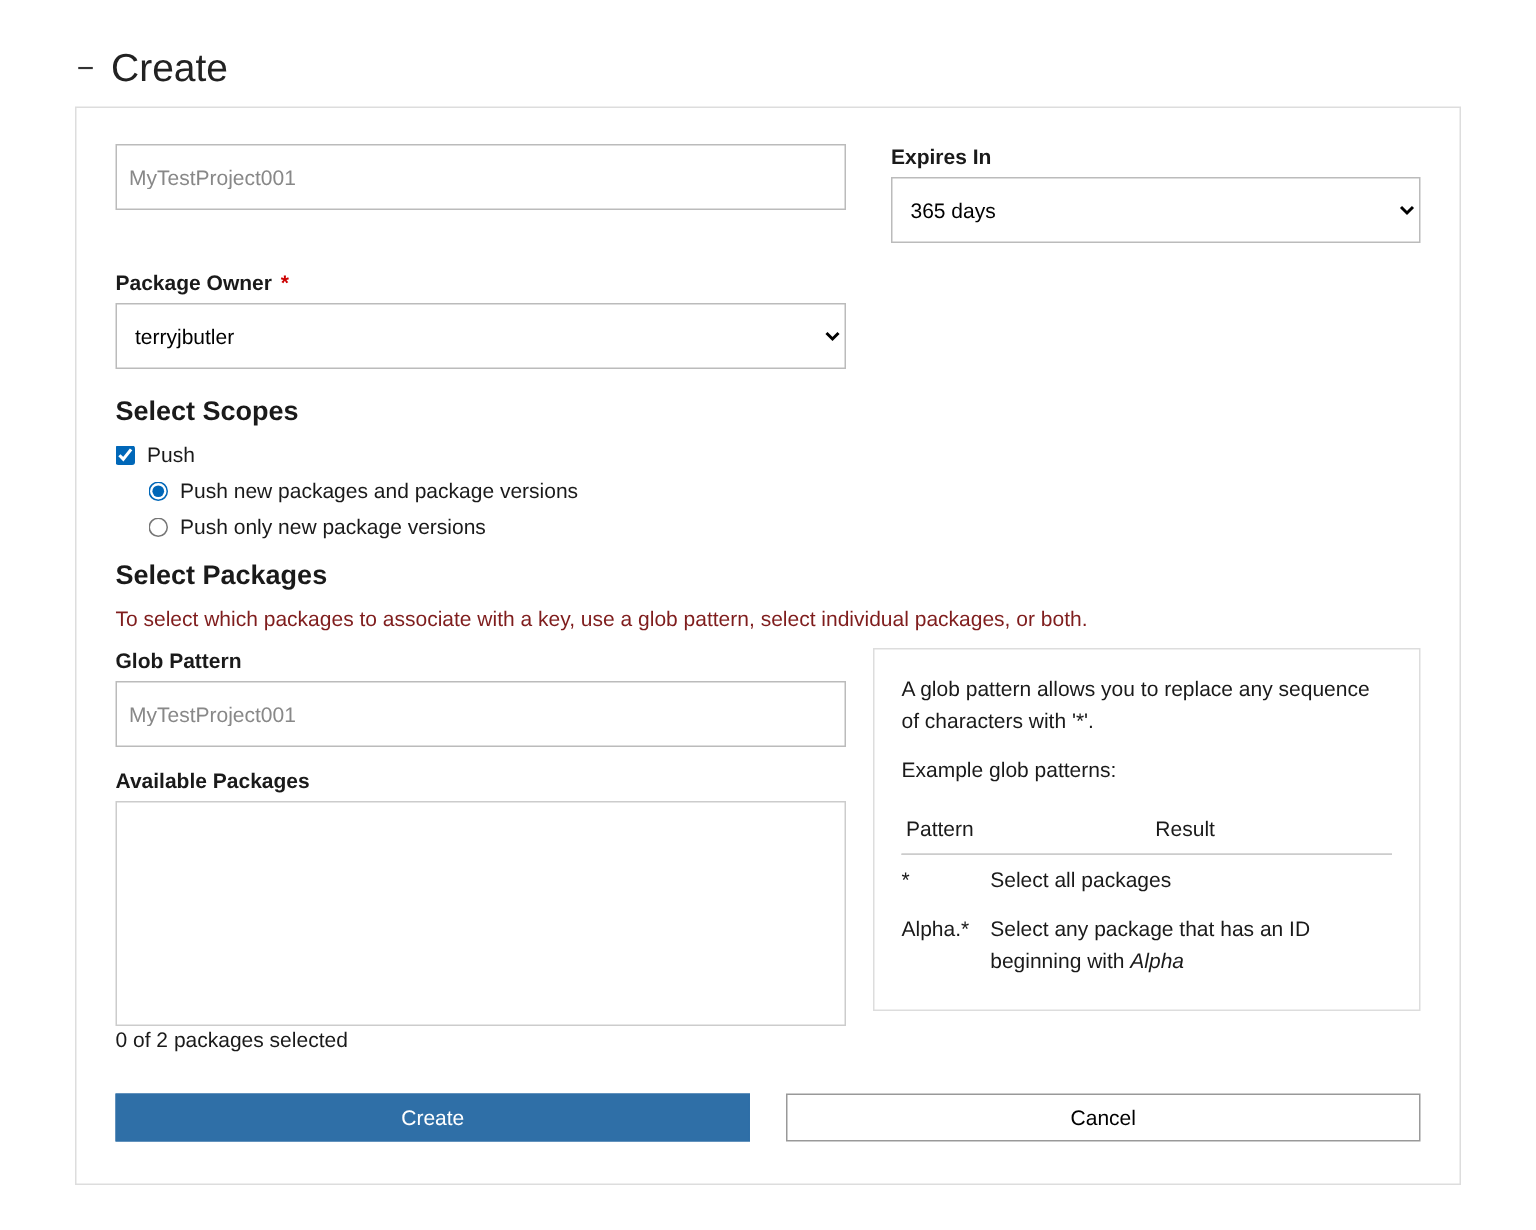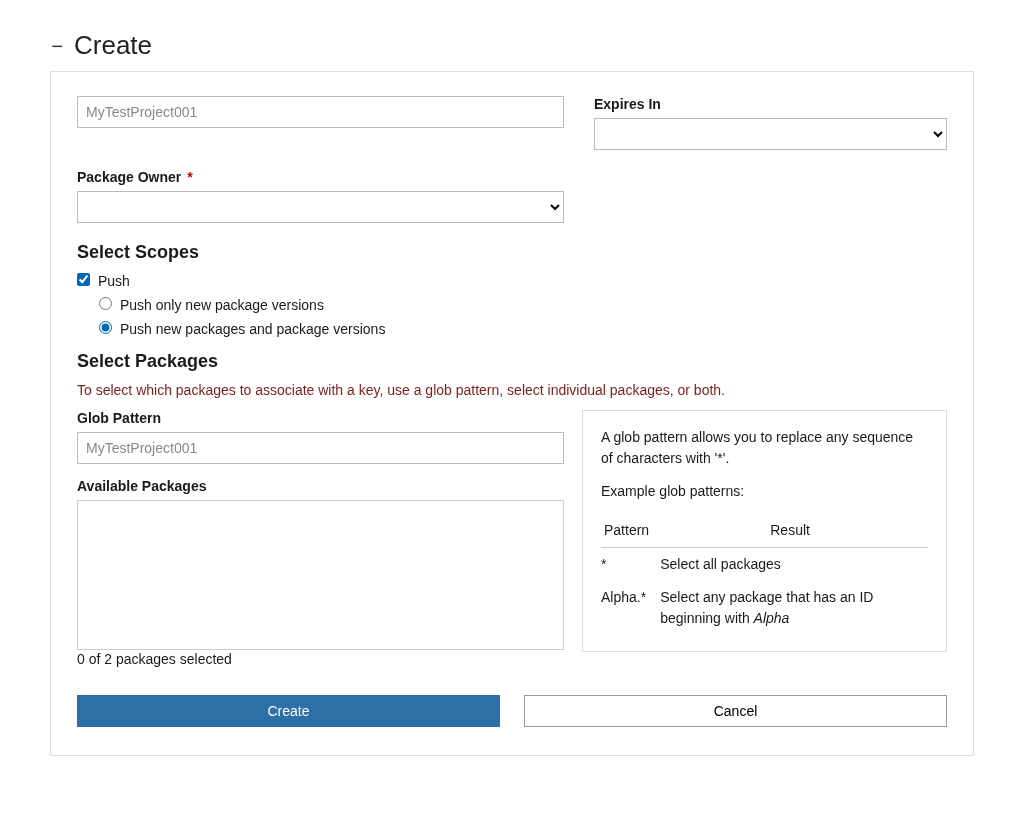--- a/index.html
+++ b/index.html
@@ -43,37 +43,37 @@
     .col-right { flex: 1; }
     label.field-label {
       display: block;
       font-weight: 600;
       font-size: 14px;
       margin-bottom: 6px;
     }
     .req { color: #c00; margin-left: 2px; }
     input[type="text"], select {
       width: 100%;
-      height: 16px;
+      height: 44px;
       border: 1px solid #bbb;
-      padding: 15px 8px;
+      padding: 4px 8px;
       font-size: 14px;
       font-family: inherit;
       background: #fff;
     }
     input[type="text"]::placeholder { color: #888; }
     .section-title {
       font-size: 18px;
       font-weight: 700;
       margin-top: 14px;
       margin-bottom: 10px;
     }
     .check-row, .radio-row {
       display: flex;
-      align-items: flex-start;
+      align-items: center;
       gap: 8px;
       margin: 8px 0;
       font-size: 14px;
     }
     .radio-row { margin-left: 22px; }
     input[type="checkbox"], input[type="radio"] {
       accent-color: #0067b8;
       width: 13px;
       height: 13px;
     }
@@ -177,26 +177,26 @@
     <div class="col-right"></div>
   </div>
 
   <h2 class="section-title">Select Scopes</h2>
 
   <div class="check-row">
     <input type="checkbox" checked="" style="">
     <span>Push</span>
   </div>
   <div class="radio-row">
+    <input type="radio" name="pushopt" checked="" style="">
+    <span>Push new packages and package versions</span>
+  </div>
+  <div class="radio-row">
     <input type="radio" name="pushopt" style="">
     <span>Push only new package versions</span>
-  </div>
-  <div class="radio-row">
-    <input type="radio" name="pushopt" checked="" style="">
-    <span>Push new packages and package versions</span>
   </div>
 
   <h2 class="section-title">Select Packages</h2>
   <p class="desc">To select which packages to associate with a key, use a glob pattern, select individual packages, or both.</p>
 
   <div class="packages-row">
     <div class="packages-left">
       <label class="field-label">Glob Pattern</label>
       <input type="text" placeholder="MyTestProject001" style="">
 

